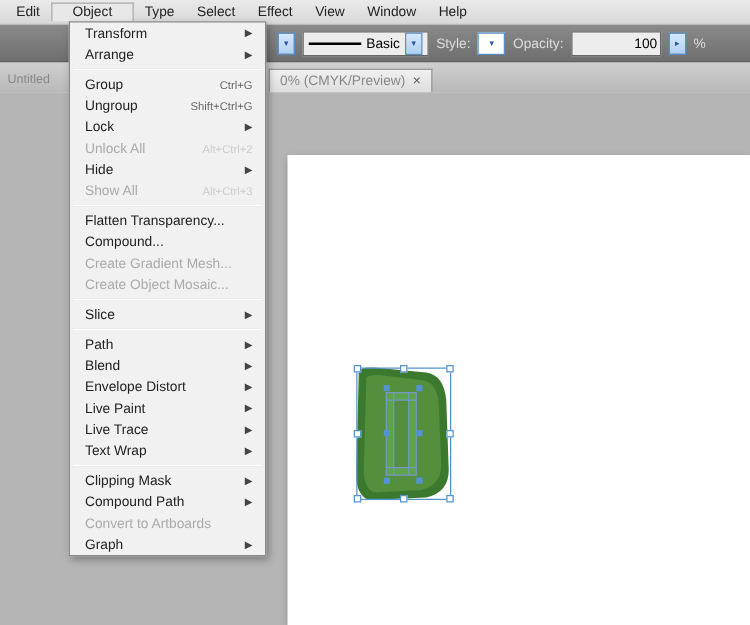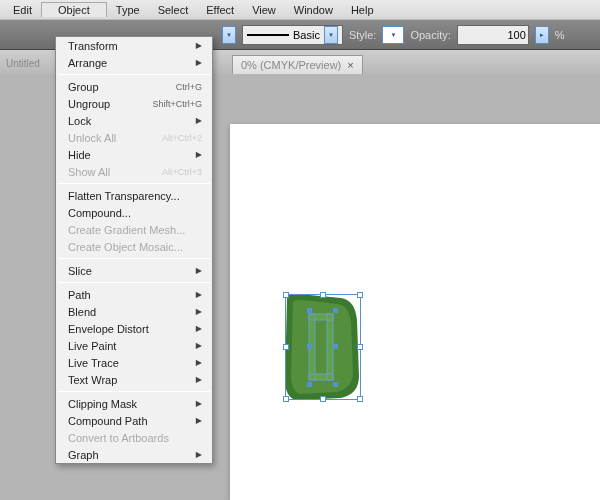--- a/index.html
+++ b/index.html
@@ -4,35 +4,35 @@
 <style>
 * { margin:0; padding:0; box-sizing:border-box; font-family:"Segoe UI",Tahoma,sans-serif; font-size:11px; }
 body { width:600px; height:500px; background:#e0e0e0; overflow:hidden; position:relative; }
 .menubar { height:20px; background:linear-gradient(#eaeaea,#d8d8d8); display:flex; align-items:center; padding:0 4px; border-bottom:1px solid #bbb; }
 .menubar span { padding:2px 9px; color:#222; cursor:default; }
 .menubar span.active { background:#e8e8e8; border:1px solid #aaa; border-bottom:none; padding:1px 16px; }
 .toolbar { height:30px; background:linear-gradient(#8a8a8a,#6e6e6e); display:flex; align-items:center; padding:0 6px; gap:6px; border-bottom:1px solid #444; }
 .toolbar .spacer { margin-left:210px; }
 .tb-combo { height:20px; background:#ededed; border:1px solid #666; display:flex; align-items:center; padding:0 4px; gap:4px; }
 .dd { width:14px; height:18px; background:linear-gradient(#d5e8ff,#b0d0f0); border:1px solid #5a8ec8; display:flex; align-items:center; justify-content:center; color:#2255aa; font-size:7px; }
-.tab-row { height:24px; background:linear-gradient(#cfcfcf,#b8b8b8); display:flex; align-items:flex-end; padding-left:20px; }
+.tab-row { height:24px; background:linear-gradient(#cfcfcf,#b8b8b8); display:flex; align-items:flex-end; padding-left:3px; }
 .doc-tab { background:linear-gradient(#f0f0f0,#dedede); border:1px solid #999; padding:3px 8px; display:flex; align-items:center; gap:6px; font-size:10.5px; color:#555; margin-left:212px; border-bottom:none; }
 .doc-tab .remain { color:#888; }
 .untitled-label { position:absolute; left:6px; top:58px; color:#888; font-size:10px; }
 .canvas-area { position:absolute; left:0; right:0; top:74px; bottom:0; background:#b5b5b5; }
 .canvas { position:absolute; left:230px; top:50px; right:0; bottom:0; background:#fff; box-shadow:0 2px 6px rgba(0,0,0,0.25); }
 .shape-wrap { position:absolute; left:55px; top:170px; }
 .bb { position:absolute; left:0; top:0; width:76px; height:106px; border:1px solid #5593d0; }
 .bb .h { position:absolute; width:6px; height:6px; background:#fff; border:1px solid #5593d0; }
 .tl{left:-3px;top:-3px} .tm{left:50%;top:-3px;margin-left:-3px} .tr{right:-3px;top:-3px}
 .ml{left:-3px;top:50%;margin-top:-3px} .mr{right:-3px;top:50%;margin-top:-3px}
 .bl{left:-3px;bottom:-3px} .bm{left:50%;bottom:-3px;margin-left:-3px} .br{right:-3px;bottom:-3px}
 .pts { position:absolute; left:0; top:0; }
 .pt { position:absolute; width:5px; height:5px; background:#5593d0; }
-.dropdown { position:absolute; left:55px; top:36px; width:158px; background:#f1f1f1; border:1px solid #888; box-shadow:2px 3px 6px rgba(0,0,0,0.3); z-index:50; }
+.dropdown { position:absolute; left:55px; top:17px; width:158px; background:#f1f1f1; border:1px solid #888; box-shadow:2px 3px 6px rgba(0,0,0,0.3); z-index:50; }
 .dropdown .item { display:flex; align-items:center; justify-content:space-between; padding:2px 10px 2px 12px; color:#222; height:17px; cursor:default; }
 .dropdown .item.disabled { color:#aaa; }
 .dropdown .item.hover { background:#2a6acb; color:#fff; }
 .dropdown .sep { height:1px; background:#c4c4c4; margin:3px 2px; border-bottom:1px solid #fff; }
 .sub { color:#666; font-size:9px; }
 .arrow { font-size:8px; color:#444; }
 .item.disabled .arrow, .item.disabled .sub { color:#ccc; }
 </style>
 </head>
 <body>

